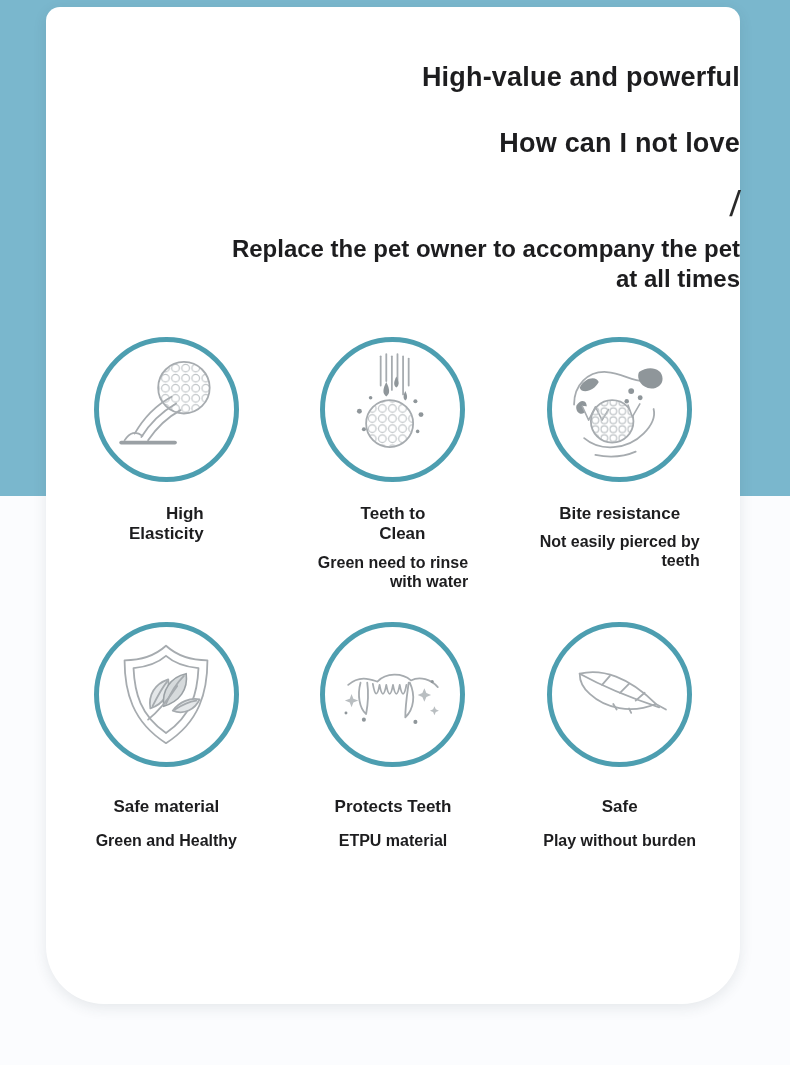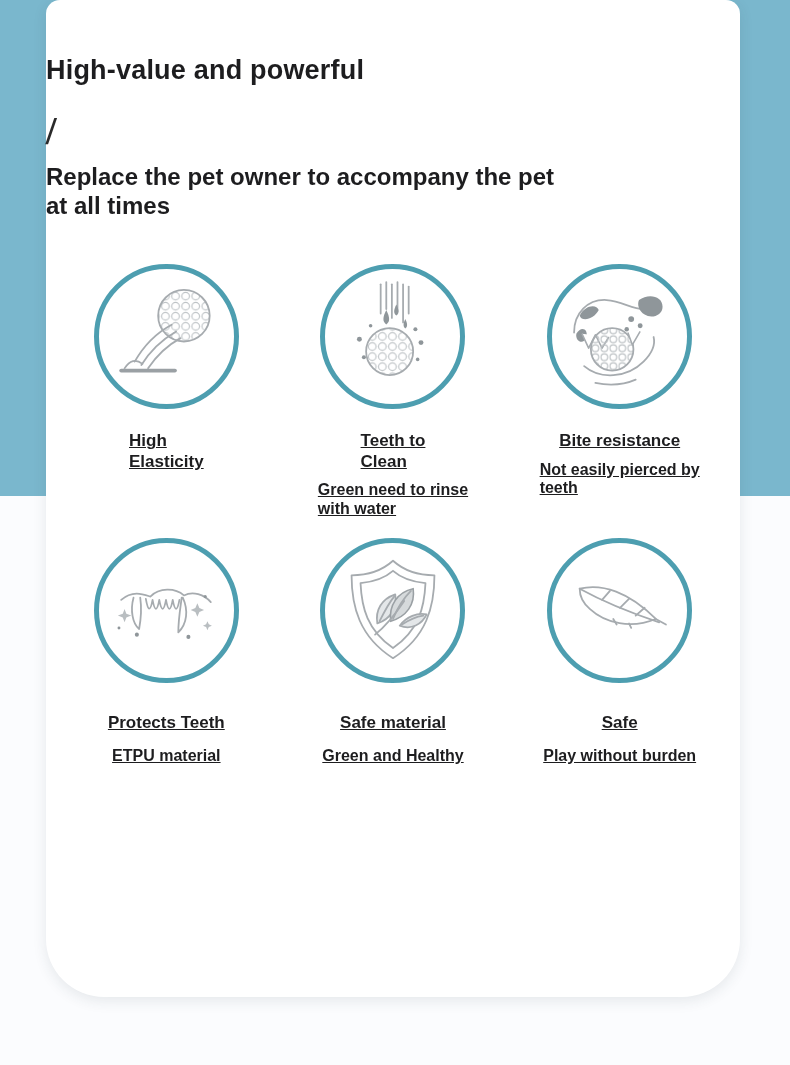--- a/index.html
+++ b/index.html
@@ -11,26 +11,26 @@
   }
   .stage { position: relative; width: 790px; height: 1065px; }
 
   .blue-band {
     position: absolute; left: 0; top: 0;
     width: 790px; height: 496px;
     background: #7ab7cd;
   }
 
   .card {
-    position: absolute; left: 46px; top: 0;
+    position: absolute; left: 46px; top: 7px;
     width: 694px; height: 997px;
     background: #ffffff;
     border-radius: 14px 14px 58px 58px;
     box-shadow: 0 4px 14px rgba(40,60,70,0.10);
-    text-align: left;
+    text-align: right;
     color: #1d1d1f;
   }
 
   .h1 {
     margin-top: 56px;
     font-size: 27px; font-weight: bold;
     letter-spacing: 0.2px; line-height: 1.1;
   }
   .h2 {
     margin-top: 36px;
@@ -47,22 +47,21 @@
     margin-top: 12px;
     font-size: 24px; font-weight: bold; line-height: 1.22;
   }
   .subtitle span { display: block; }
 
   .grid {
     margin: 44px auto 0;
     width: 680px;
     display: grid;
     grid-template-columns: 1fr 1fr 1fr;
-    row-gap: 19px;
-    text-decoration: underline;
+    row-gap: 31px;
   }
   .cell { display: flex; flex-direction: column; align-items: center; }
 
   .ring {
     width: 145px; height: 145px;
     border: 5px solid #4d9eb0;
     border-radius: 50%;
     background: #ffffff;
     display: flex; align-items: center; justify-content: center;
   }
@@ -87,20 +86,21 @@
   .spark { fill: #b9bec1; stroke: none; }
 </style>
 </head>
 <body>
 
 <div class="stage">
   <div class="blue-band"></div>
 
   <div class="card">
     <div class="h1">High-value and powerful</div>
+    <div class="h2">How can I not love</div>
     <div class="slash">/</div>
     <div class="subtitle">
       <span>Replace the pet owner to accompany the pet</span>
       <span>at all times</span>
     </div>
 
     <div class="grid">
 
       <div class="cell">
         <div class="ring">
@@ -190,20 +190,44 @@
         </div>
         <div class="fdesc">
           <span>Not easily pierced by</span>
           <span>teeth</span>
         </div>
       </div>
 
       <div class="cell row2">
         <div class="ring">
           <svg width="112" height="112" viewBox="0 0 100 100">
+            <path class="ink" d="M50 6 C60 15 74 19 87 19 C87 47 80 74 50 93 C20 74 13 47 13 19 C26 19 40 15 50 6 Z"></path>
+            <path class="ink" d="M50 15 C58 22 69 25 79 26 C78 48 73 68 50 84 C27 68 22 48 21 26 C31 25 42 22 50 15 Z"></path>
+            <path class="ink fill-lt" d="M36 62 C34 50 40 40 52 36 C54 48 48 58 36 62 Z"></path>
+            <path class="ink" d="M38 60 C42 52 46 44 51 38"></path>
+            <path d="M48 60 C46 46 54 34 68 31 C70 45 62 56 48 60 Z" fill="#d6dadc" stroke="#9aa0a4" stroke-width="1.4"></path>
+            <path class="ink" d="M50 58 C54 48 60 39 66 33"></path>
+            <path class="ink fill-lt" d="M56 64 C62 56 72 52 80 54 C76 63 66 68 56 64 Z"></path>
+            <path class="ink" d="M58 63 C64 59 70 56 77 55"></path>
+            <path class="ink" d="M34 72 C44 64 52 54 60 42"></path>
+          </svg>
+        </div>
+        <div class="ftitle">
+          <span>Safe material</span>
+          <span></span>
+        </div>
+        <div class="fdesc">
+          <span>Green and Healthy</span>
+          <span></span>
+        </div>
+      </div>
+
+      <div class="cell row2">
+        <div class="ring">
+          <svg width="112" height="112" viewBox="0 0 100 100">
             <path class="ink" d="M10 41 C20 32 30 36 36 38 C44 30 58 30 66 37 C74 33 84 36 90 43"></path>
             <path class="ink" d="M21 39 C18 50 20 62 26 67 C28 56 28 46 27 39"></path>
             <path class="ink" d="M32 40 Q35 57 38 41 Q41 57 44 41 Q47 57 50 41 Q53 57 56 41 Q59 57 62 41"></path>
             <path class="ink" d="M65 39 C70 50 69 62 61 70 C61 58 63 47 64 39"></path>
             <path class="spark" d="M13 49 L14.6 53.4 L19 55 L14.6 56.6 L13 61 L11.4 56.6 L7 55 L11.4 53.4 Z"></path>
             <path class="spark" d="M78 44 L79.8 48.2 L84 50 L79.8 51.8 L78 56 L76.2 51.8 L72 50 L76.2 48.2 Z"></path>
             <path class="spark" d="M87 60 L88.2 62.8 L91 64 L88.2 65.2 L87 68 L85.8 65.2 L83 64 L85.8 62.8 Z"></path>
             <circle class="fill-dk" cx="24" cy="72" r="1.8"></circle>
             <circle class="fill-dk" cx="70" cy="74" r="1.8"></circle>
             <circle class="fill-dk" cx="85" cy="38" r="1.4"></circle>
@@ -216,44 +240,20 @@
         </div>
         <div class="fdesc">
           <span>ETPU material</span>
           <span></span>
         </div>
       </div>
 
       <div class="cell row2">
         <div class="ring">
           <svg width="112" height="112" viewBox="0 0 100 100">
-            <path class="ink" d="M50 6 C60 15 74 19 87 19 C87 47 80 74 50 93 C20 74 13 47 13 19 C26 19 40 15 50 6 Z"></path>
-            <path class="ink" d="M50 15 C58 22 69 25 79 26 C78 48 73 68 50 84 C27 68 22 48 21 26 C31 25 42 22 50 15 Z"></path>
-            <path class="ink fill-lt" d="M36 62 C34 50 40 40 52 36 C54 48 48 58 36 62 Z"></path>
-            <path class="ink" d="M38 60 C42 52 46 44 51 38"></path>
-            <path d="M48 60 C46 46 54 34 68 31 C70 45 62 56 48 60 Z" fill="#d6dadc" stroke="#9aa0a4" stroke-width="1.4"></path>
-            <path class="ink" d="M50 58 C54 48 60 39 66 33"></path>
-            <path class="ink fill-lt" d="M56 64 C62 56 72 52 80 54 C76 63 66 68 56 64 Z"></path>
-            <path class="ink" d="M58 63 C64 59 70 56 77 55"></path>
-            <path class="ink" d="M34 72 C44 64 52 54 60 42"></path>
-          </svg>
-        </div>
-        <div class="ftitle">
-          <span>Safe material</span>
-          <span></span>
-        </div>
-        <div class="fdesc">
-          <span>Green and Healthy</span>
-          <span></span>
-        </div>
-      </div>
-
-      <div class="cell row2">
-        <div class="ring">
-          <svg width="112" height="112" viewBox="0 0 100 100">
             <path class="ink" d="M14 31 C34 26 58 34 82 58 C60 67 37 62 23 49 C16 43 14 37 14 31 Z"></path>
             <path class="ink" d="M14 31 C34 42 58 52 85 61"></path>
             <path class="ink" d="M34 41 L41 33"></path>
             <path class="ink" d="M50 48 L58 40"></path>
             <path class="ink" d="M64 55 L72 48"></path>
             <path class="ink" d="M44 58 L47 63"></path>
             <path class="ink" d="M58 62 L60 66"></path>
             <path class="ink" d="M82 58 L91 63"></path>
           </svg>
         </div>

